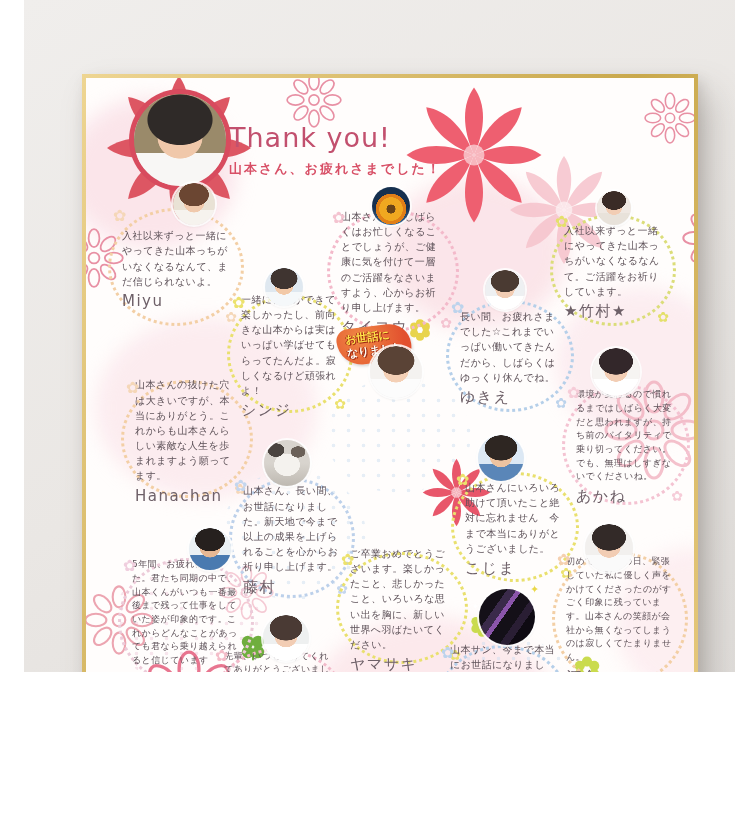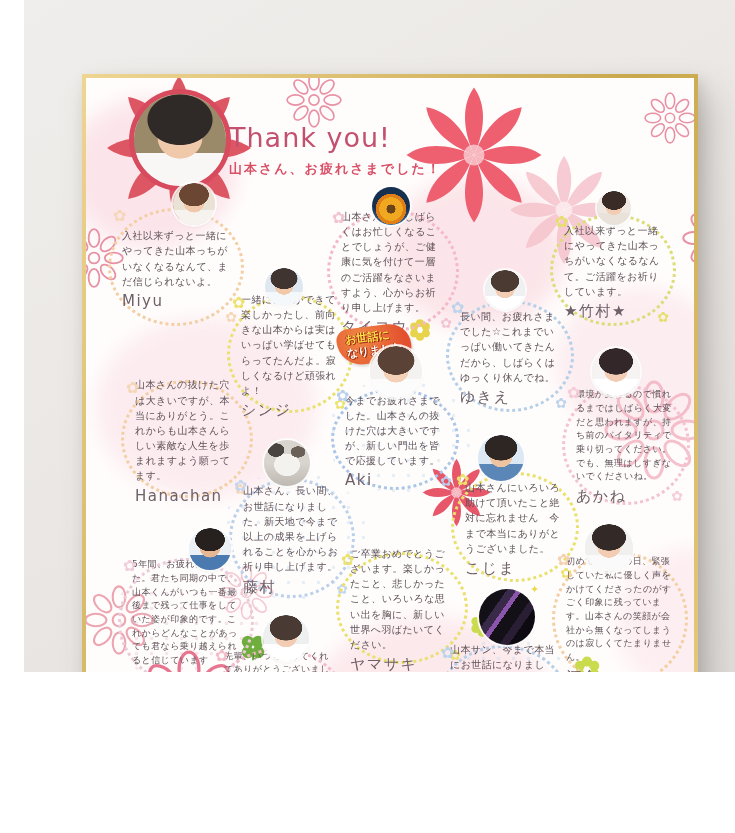--- a/index.html
+++ b/index.html
@@ -262,24 +262,20 @@
         <div class="btext">長い間、お疲れさまでした☆これまでいっぱい働いてきたんだから、しばらくはゆっくり休んでね。</div>
         <div class="bsig">ゆきえ</div>
       </div>
 
       <div class="bubble" style="left:35px;top:302px;width:132px;height:118px;--bcol:#f3cfa5;--accent:#f5d7b8">
         <div class="btext">山本さんの抜けた穴は大きいですが、本当にありがとう。これからも山本さんらしい素敵な人生を歩まれますよう願ってます。</div>
         <div class="bsig">Hanachan</div>
       </div>
 
       <div class="avatar" style="left:284px;top:268px;width:52px;height:52px;--hair:#5a4336;--skin:#f4d0b6;--bg:#f4f2f0;--shirt:#fcfcfc"></div>
-      <div class="bubble" style="left:245px;top:310px;width:128px;height:102px;--bcol:#abc6e8;--accent:#b8d0ee">
-        <div class="btext">今までお疲れさまでした。山本さんの抜けた穴は大きいですが、新しい門出を皆で応援しています。</div>
-        <div class="bsig">Aki</div>
-      </div>
 
       <div class="avatar" style="left:506px;top:270px;width:48px;height:48px;--hair:#33272a;--skin:#f2cdb4;--bg:#f6f4f2;--shirt:#fff"></div>
       <div class="bubble" style="left:476px;top:307px;width:128px;height:120px;--bcol:#f4c3d2;--accent:#f6ccd8">
         <div class="btext" style="font-size:9px">環境が変わるので慣れるまではしばらく大変だと思われますが、持ち前のバイタリティで乗り切ってください。でも、無理はしすぎないでくださいね。</div>
         <div class="bsig">あかね</div>
       </div>
 
       <div class="avatar av-cat" style="left:178px;top:362px;width:46px;height:46px"></div>
       <div class="bubble" style="left:143px;top:400px;width:126px;height:120px;--bcol:#bcd0ea;--accent:#c4d6ee">
         <div class="btext">山本さん、長い間、お世話になりました。新天地で今まで以上の成果を上げられることを心からお祈り申し上げます。</div>

